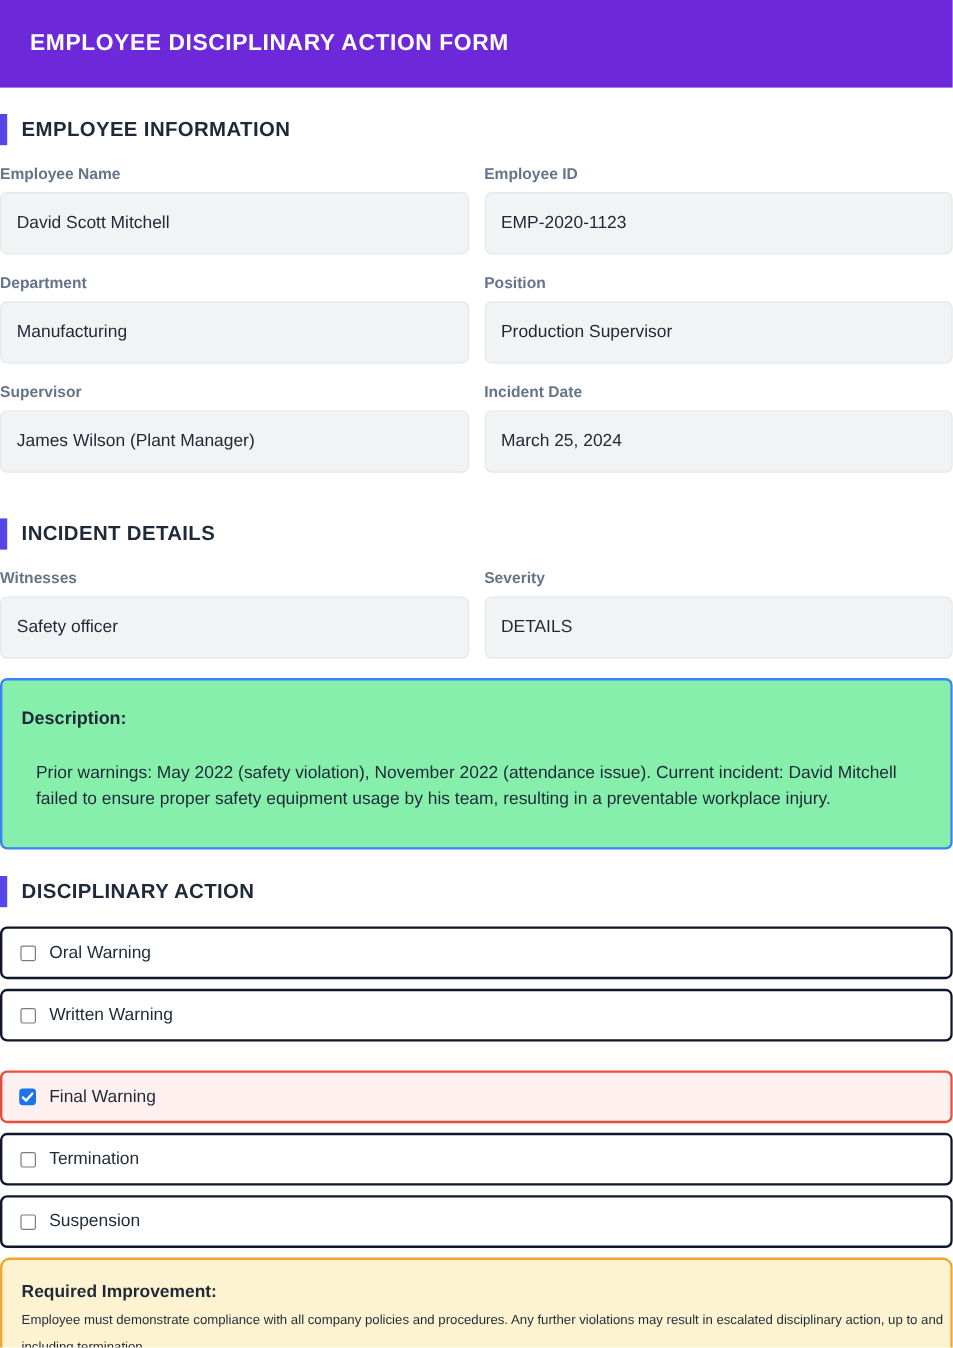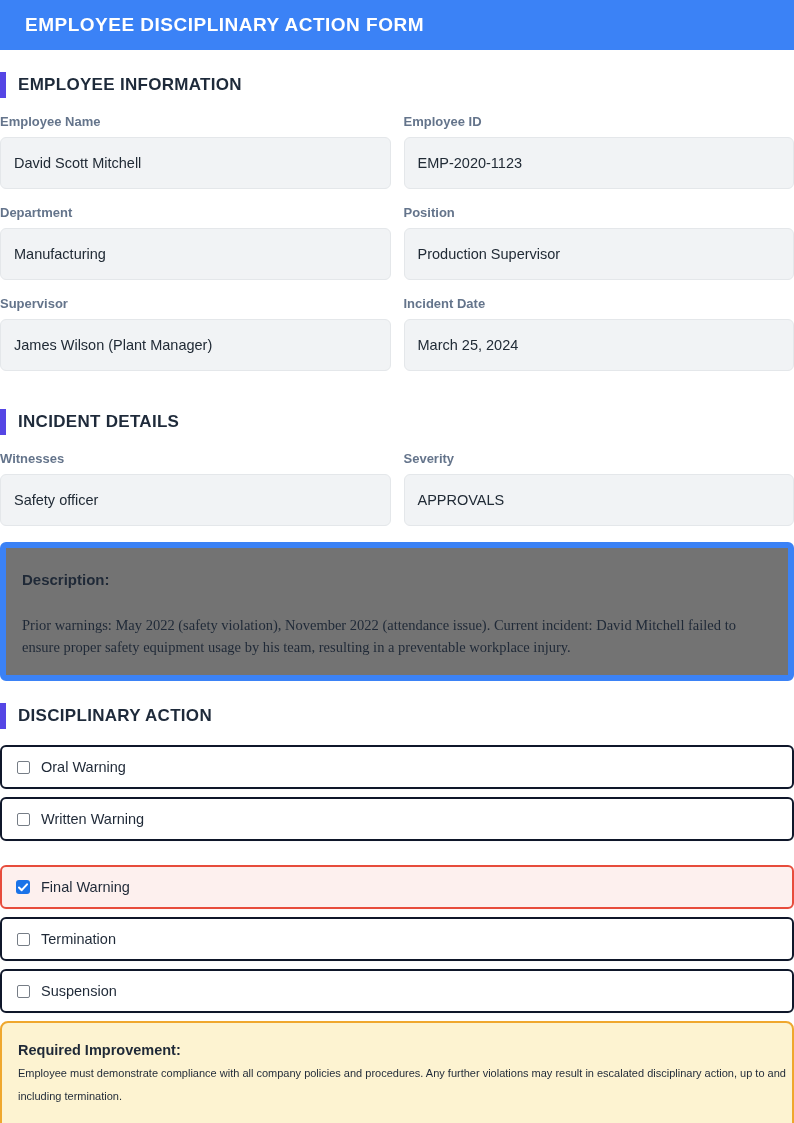--- a/index.html
+++ b/index.html
@@ -6,22 +6,22 @@
     margin: 0;
     padding: 0;
     width: 794px;
     height: 1123px;
     overflow: hidden;
     background: #ffffff;
     font-family: "Liberation Sans", sans-serif;
     color: #1f2937;
   }
   .page-header {
-    height: 50px;
-    background: #3b82f6;
+    height: 73px;
+    background: #6d28d9;
     display: flex;
     align-items: center;
     padding-left: 25px;
     box-sizing: border-box;
   }
   .page-header h1 {
     margin: 0;
     color: #ffffff;
     font-size: 19px;
     font-weight: 700;
@@ -59,38 +59,37 @@
     border: 1px solid #e4e7ea;
     border-radius: 6px;
     display: flex;
     align-items: center;
     padding: 0 13px;
     font-size: 14.5px;
     color: #212b36;
   }
   .desc-box {
     box-sizing: border-box;
-    background: #737373;
-    border: 6px solid #3b82f6;
+    background: #86efac;
+    border: 2px solid #3b82f6;
     border-radius: 6px;
     padding: 23px 16px 17px 16px;
     margin-top: 0;
   }
   .desc-box .desc-label {
     font-size: 15px;
     font-weight: 700;
     color: #1f2937;
     margin: 0 0 26px 0;
   }
   .desc-box p {
-    margin: 0;
+    margin: 12px;
     font-size: 14.5px;
     line-height: 22px;
     color: #1f2937;
-    font-family: Liberation Serif, serif;
   }
   .check-row {
     box-sizing: border-box;
     height: 44px;
     border: 2px solid #0f172a;
     border-radius: 6px;
     background: #ffffff;
     display: flex;
     align-items: center;
     gap: 11px;
@@ -190,21 +189,21 @@
 
   <h2 class="section-title">INCIDENT DETAILS</h2>
 
   <div class="field-grid">
     <div class="field-cell">
       <span class="field-label">Witnesses</span>
       <div class="field-box">Safety officer</div>
     </div>
     <div class="field-cell">
       <span class="field-label">Severity</span>
-      <div class="field-box">APPROVALS</div>
+      <div class="field-box">DETAILS</div>
     </div>
   </div>
 
   <div class="desc-box">
     <div class="desc-label">Description:</div>
     <p>Prior warnings: May 2022 (safety violation), November 2022 (attendance issue). Current incident: David Mitchell failed to ensure proper safety equipment usage by his team, resulting in a preventable workplace injury.</p>
   </div>
 
   <h2 class="section-title">DISCIPLINARY ACTION</h2>
 

